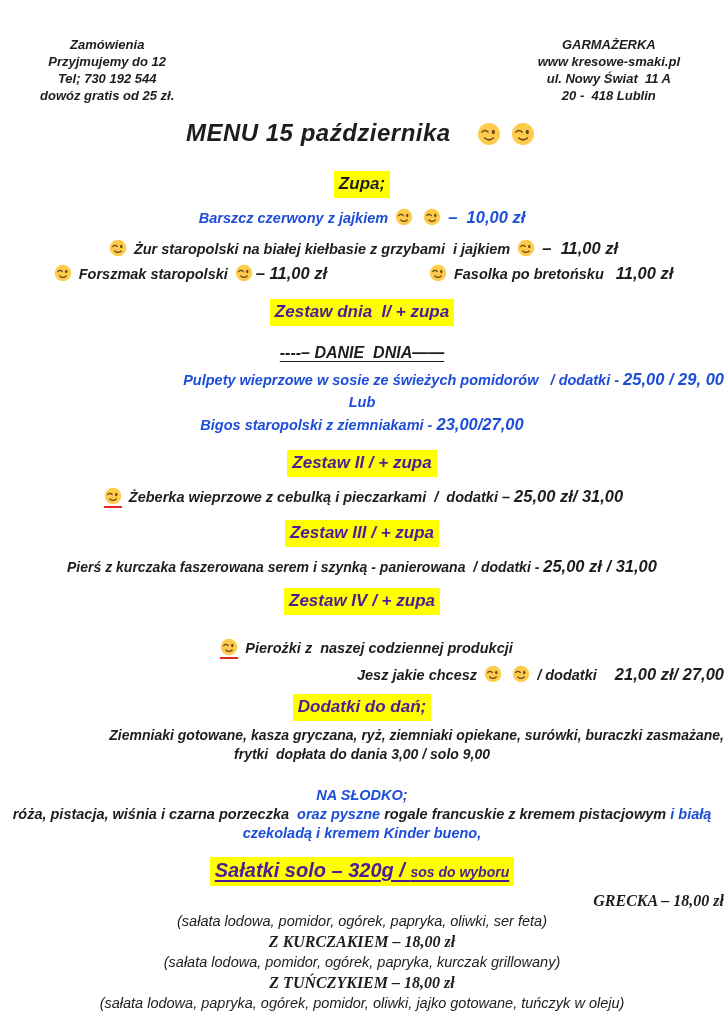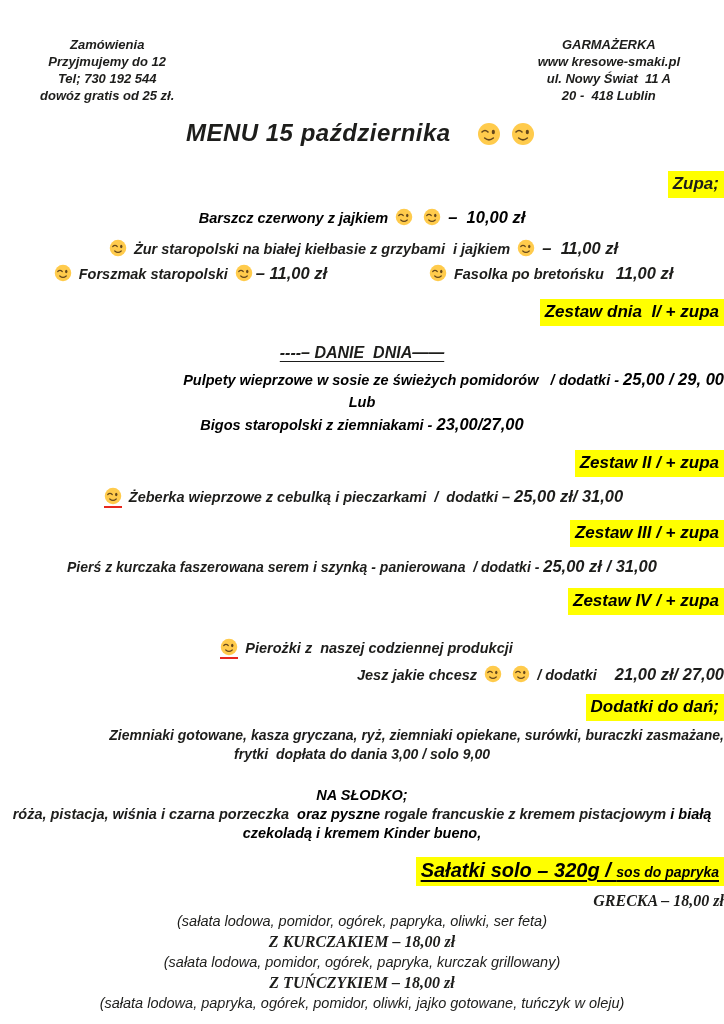--- a/index.html
+++ b/index.html
@@ -9,24 +9,24 @@
   }
   [data-bind]{white-space:pre-wrap;}
   
   .header{display:flex;justify-content:space-between;padding:36px 44px 0 40px;}
   .hblock{font-size:13px;line-height:17px;text-align:center;}
   
   .title-row{margin-top:14px;text-align:center;line-height:30px;}
   .title{font-size:24px;letter-spacing:.5px;}
   
   .line{ text-align:center;font-size:14.5px;line-height:22px;}
-  .sec{ text-align:right;line-height:26px;text-decoration:underline;}
+  .sec{ text-align:center;line-height:26px;text-decoration:underline;}
   .hl{background:#ffff00;display:inline-block;padding:0 5px 1px;font-size:17px;}
-  .hl-red{color:#000000;}
-  .red{color:#000000;}
+  .hl-red{color:#4c1d95;}
+  .red{color:#1d4ed8;}
   .price{font-size:16.5px;}
   .small{font-weight:bold;font-size:14px;line-height:20px;}
   .uline{text-decoration:underline;text-underline-offset:3px;}
   
   .emoji{display:inline-block;width:18px;height:18px;vertical-align:-3px;margin:0 3px;}
   .emoji.lg{width:24px;height:24px;vertical-align:-5px;}
   .emoji.u{border-bottom:2.5px solid #e8281e;padding-bottom:1px;}
   
   .dualrow{display:flex;justify-content:space-between;width:86%;margin:2px auto 0;font-size:14.5px;line-height:22px;}
   
@@ -209,21 +209,21 @@
   <div class="line small mt4" data-bind="dodatki.line1">Ziemniaki gotowane, kasza gryczana, ryż, ziemniaki opiekane, surówki, buraczki zasmażane,</div>
   <div class="line mt0" style="font-size:14px;line-height:19px;" data-bind="dodatki.line2">frytki  dopłata do dania 3,00 / solo 9,00</div>
 
   <div class="line naslodko red mt10" style="margin-top:22px;" data-bind="na_slodko.line1">NA SŁODKO;</div>
   <div class="line naslodko mt0">
     <span data-bind="na_slodko.line3_black1">róża, pistacja, wiśnia i czarna porzeczka </span><span class="red" data-bind="na_slodko.line3_red1"> oraz pyszne </span><span data-bind="na_slodko.line3_black2">rogale francuskie z kremem pistacjowym</span><span class="red" data-bind="na_slodko.line3_red2"> i białą</span>
   </div>
   <div class="line naslodko red mt0" data-bind="na_slodko.line4">czekoladą i kremem Kinder bueno,</div>
 
   <div class="sec mt14">
-    <span class="hl hl-red salhead uline"><span data-bind="salatki.header_main">Sałatki solo – 320g / </span><span class="sub" data-bind="salatki.header_sub">sos do papryka</span></span>
+    <span class="hl hl-red salhead uline"><span data-bind="salatki.header_main">Sałatki solo – 320g / </span><span class="sub" data-bind="salatki.header_sub">sos do wyboru</span></span>
   </div>
   <div class="line salname mt4" data-bind="salatki.items.0.name">GRECKA – 18,00 zł</div>
   <div class="line saldesc mt0" data-bind="salatki.items.0.desc">(sałata lodowa, pomidor, ogórek, papryka, oliwki, ser feta)</div>
   <div class="line salname mt0" data-bind="salatki.items.1.name">Z KURCZAKIEM – 18,00 zł</div>
   <div class="line saldesc mt0" data-bind="salatki.items.1.desc">(sałata lodowa, pomidor, ogórek, papryka, kurczak grillowany)</div>
   <div class="line salname mt0" data-bind="salatki.items.2.name">Z TUŃCZYKIEM – 18,00 zł</div>
   <div class="line saldesc mt0" data-bind="salatki.items.2.desc">(sałata lodowa, papryka, ogórek, pomidor, oliwki, jajko gotowane, tuńczyk w oleju)</div>
 
 </div>
 

